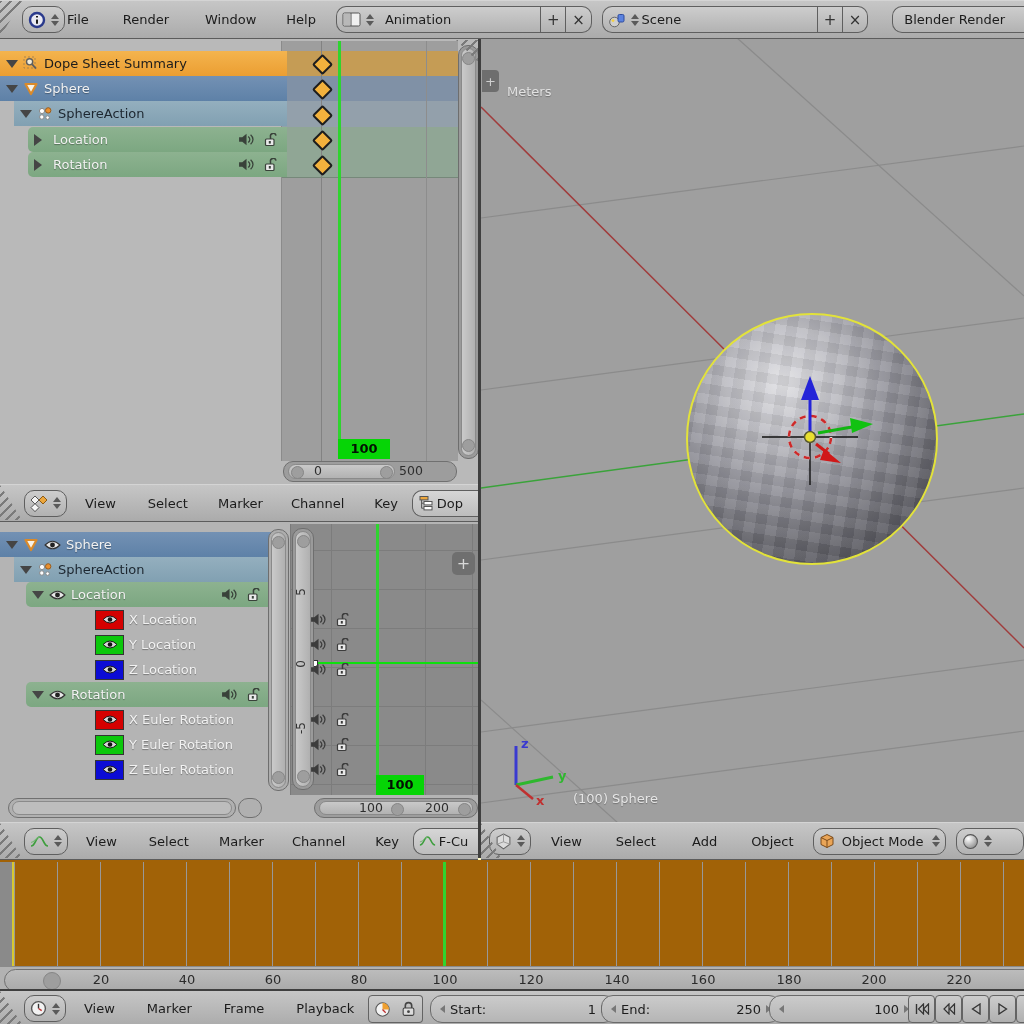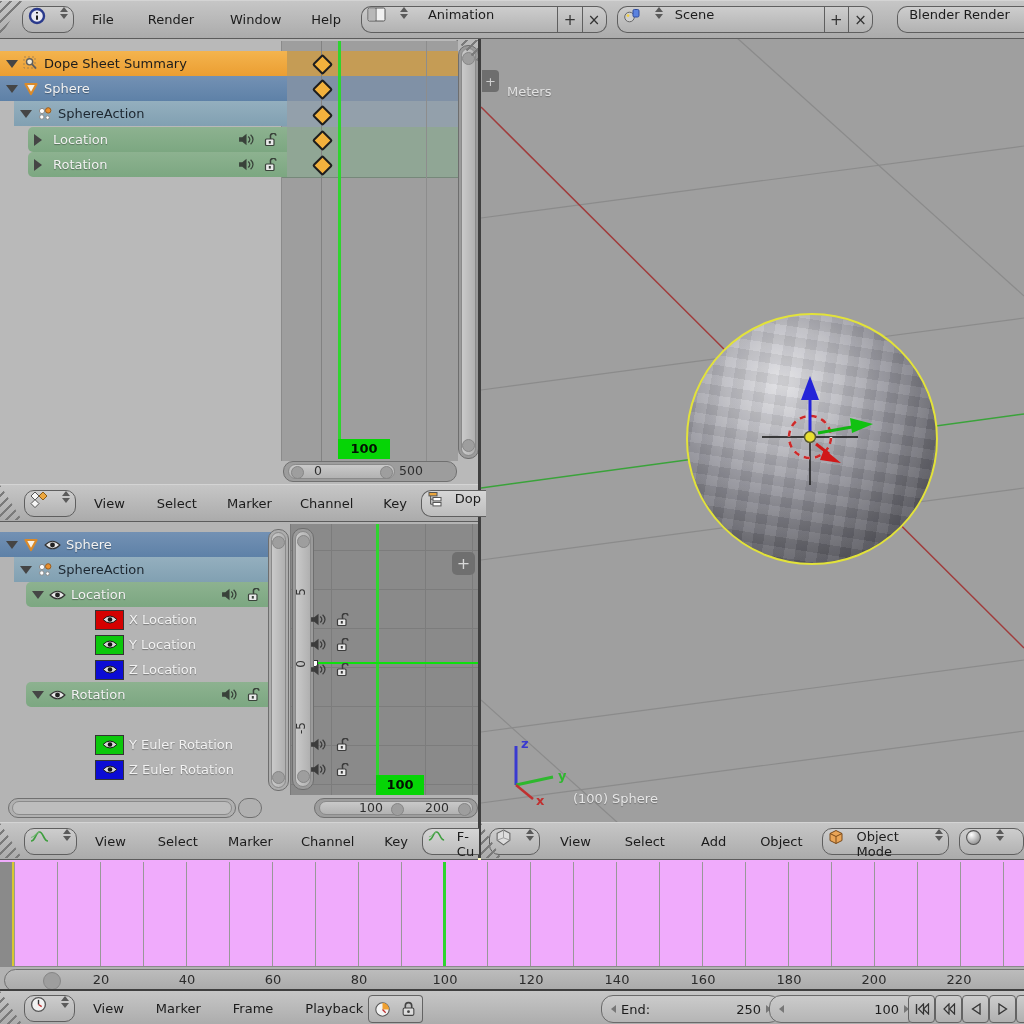--- a/index.html
+++ b/index.html
@@ -4,22 +4,22 @@
 <style>
   html,body{margin:0;padding:0}
   body{width:1024px;height:1024px;position:relative;overflow:hidden;
        font-family:"DejaVu Sans","Liberation Sans",sans-serif;font-size:13px;color:#1c1c1c;
        background:#9f9f9f;-webkit-font-smoothing:antialiased}
   .a{position:absolute}
   .bar{position:absolute;display:flex;align-items:center;
        background:linear-gradient(#c6c6c6,#ababab);
        border-top:1px solid #d4d4d4;border-bottom:1px solid #5c5c5c}
   .menu{color:#1b1b1b;padding:0 2px;white-space:nowrap}
-  .pill{display:flex;align-items:flex-start;background:linear-gradient(#cdcdcd,#b2b2b2);
-        border:1px solid #5f5f5f;border-radius:10px;height:25px;padding:0 5px;gap:12px}
+  .pill{display:flex;align-items:center;background:linear-gradient(#cdcdcd,#b2b2b2);
+        border:1px solid #5f5f5f;border-radius:10px;height:25px;padding:0 5px;gap:3px}
   .sqbtn{display:flex;align-items:center;justify-content:center;width:26px;height:25px;
         background:linear-gradient(#cdcdcd,#b2b2b2);border:1px solid #5f5f5f;font-size:15px;color:#333}
   .steppers{display:flex;flex-direction:column;gap:2px;margin-left:2px}
   .arr-up{width:0;height:0;border-left:4px solid transparent;border-right:4px solid transparent;border-bottom:5px solid #5a5a5a}
   .arr-dn{width:0;height:0;border-left:4px solid transparent;border-right:4px solid transparent;border-top:5px solid #5a5a5a}
   .tri-dn{display:inline-block;width:0;height:0;border-left:6px solid transparent;border-right:6px solid transparent;border-top:8px solid #454545}
   .tri-rt{display:inline-block;width:0;height:0;border-top:6px solid transparent;border-bottom:6px solid transparent;border-left:8px solid #454545}
   .corner{position:absolute;background:repeating-linear-gradient(135deg,#7a7a7a 0 2px,transparent 2px 7px)}
   .corner.tl{clip-path:polygon(0 0,100% 0,0 100%)}
   .corner.bl{clip-path:polygon(0 0,0 100%,100% 100%)}
@@ -60,21 +60,21 @@
   <div class="pill" style="margin-left:22px">
     <svg class="cicon" width="18" height="18" viewBox="0 0 18 18">
         <circle cx="9" cy="9" r="7" fill="#e9e9f2" stroke="#2a3a8c" stroke-width="2.4"></circle>
         <path d="M9 5v1.6M9 8.4v4.4" stroke="#1c1c1c" stroke-width="2"></path>
       </svg>
     <span class="steppers">
         <span class="arr-up"></span>
         <span class="arr-dn"></span>
       </span>
   </div>
-  <span class="menu" style="margin-left:16px">File</span>
+  <span class="menu" style="">File</span>
   <span class="menu" style="margin-left:30px">Render</span>
   <span class="menu" style="margin-left:32px">Window</span>
   <span class="menu" style="margin-left:26px">Help</span>
   <div class="pill" style="margin-left:18px;width:208px;border-radius:10px 0 0 10px;border-right:none">
     <svg class="cicon" width="19" height="15" viewBox="0 0 19 15">
         <rect x="1" y="1" width="17" height="13" rx="1.5" fill="#f0f0f0" stroke="#555"></rect>
         <rect x="2" y="2" width="6" height="11" fill="#b8b8b8"></rect>
         <path d="M9 1v13" stroke="#555"></path>
       </svg>
     <span class="steppers">
@@ -380,20 +380,40 @@
     <span class="clabel lt">Rotation</span>
     <span class="rowicons" style="right:12px">
       <svg width="16" height="13" viewBox="0 0 15 12">
           <path d="M1 4h3l4-3.3v10.6L4 8H1z" fill="#39423a"></path>
           <path d="M9.6 3.1c2 1.7 2 4.1 0 5.8M11.8 1.6c3 2.7 3 6.1 0 8.8" stroke="#39423a" fill="none" stroke-width="1.2"></path>
         </svg>
       <svg width="15" height="14" viewBox="0 0 15 14">
           <rect x="1.5" y="6" width="8.5" height="6.5" rx="1" fill="#e9e9e9" stroke="#39423a" stroke-width="1.2"></rect>
           <path d="M6.5 6V3.8A2.8 2.8 0 0 1 12 2.6" fill="none" stroke="#39423a" stroke-width="1.5"></path>
           <rect x="4.8" y="8" width="2" height="2.6" fill="#39423a"></rect>
+        </svg>
+    </span>
+  </div>
+  <div class="row" style="top:186px;left:0;width:268px;padding-left:95px">
+    <span class="swatch" style="background: rgb(212, 0, 0);">
+        <svg width="16" height="11" viewBox="0 0 16 11">
+          <path d="M1 5.5Q8 -1.5 15 5.5Q8 12.5 1 5.5Z" fill="#d9d9d9" stroke="#1a1a1a"></path>
+          <circle cx="8" cy="5.5" r="2.3" fill="#111"></circle>
+        </svg>
+      </span>
+    <span class="clabel lt">X Euler Rotation</span>
+    <span class="rowicons" style="right:12px">
+      <svg width="16" height="13" viewBox="0 0 15 12">
+          <path d="M1 4h3l4-3.3v10.6L4 8H1z" fill="#3c3c3c"></path>
+          <path d="M9.6 3.1c2 1.7 2 4.1 0 5.8M11.8 1.6c3 2.7 3 6.1 0 8.8" stroke="#3c3c3c" fill="none" stroke-width="1.2"></path>
+        </svg>
+      <svg width="15" height="14" viewBox="0 0 15 14">
+          <rect x="1.5" y="6" width="8.5" height="6.5" rx="1" fill="#e9e9e9" stroke="#3c3c3c" stroke-width="1.2"></rect>
+          <path d="M6.5 6V3.8A2.8 2.8 0 0 1 12 2.6" fill="none" stroke="#3c3c3c" stroke-width="1.5"></path>
+          <rect x="4.8" y="8" width="2" height="2.6" fill="#3c3c3c"></rect>
         </svg>
     </span>
   </div>
   <div class="row" style="top:211px;left:0;width:268px;padding-left:95px">
     <span class="swatch" style="background: rgb(11, 200, 11);">
         <svg width="16" height="11" viewBox="0 0 16 11">
           <path d="M1 5.5Q8 -1.5 15 5.5Q8 12.5 1 5.5Z" fill="#d9d9d9" stroke="#1a1a1a"></path>
           <circle cx="8" cy="5.5" r="2.3" fill="#111"></circle>
         </svg>
       </span>
@@ -550,21 +570,21 @@
         </defs>
         <circle cx="8" cy="8" r="6.5" fill="url(#sg)" stroke="#555"></circle>
       </svg>
     <span class="steppers">
         <span class="arr-up"></span>
         <span class="arr-dn"></span>
       </span>
   </div>
 </div>
 
-<div class="a" style="left:0;top:858px;width:1024px;height:131px;background:#f0abfc;border-top:2px solid #fef9c3">
+<div class="a" style="left:0;top:858px;width:1024px;height:131px;background:#a16207;border-top:2px solid #fef9c3">
   <div class="a" style="left:0;top:2px;width:1024px;height:104px;
        background-image:repeating-linear-gradient(90deg,#989898 0 1px,transparent 1px 43px);background-position:14px 0">
     <div class="a" style="left:0;top:0;width:13px;height:104px;background:#8a8a8a"></div>
     <div class="a" style="left:12px;top:0;width:2px;height:104px;background:#d8c830"></div>
     <div class="greenline" style="left:443px;top:0;height:104px"></div>
   </div>
   <div class="a" style="left:0;top:106px;width:1024px;height:25px;background:#b2b2b2;border-top:1px solid #8a8a8a">
     <div class="hscroll" style="left:4px;top:2px;width:1030px;height:21px;border-radius:12px;background:linear-gradient(#bcbcbc,#a9a9a9)">
       <span class="dot" style="left:38px;top:2px;width:16px;height:16px"></span>
       <span class="tick" style="left:96px;top:2px">20</span>
@@ -606,20 +626,26 @@
         <path d="M8 8l3 3" stroke="#c03030" stroke-width="1.2"></path>
       </svg>
   </div>
   <div class="a" style="left:395px;top:4px;width:27px;height:26px;background:linear-gradient(#cdcdcd,#b2b2b2);border:1px solid #636363;border-left:none;border-radius:0 4px 4px 0;display:flex;align-items:center;justify-content:center">
     <svg width="15" height="16" viewBox="0 0 14 15">
         <rect x="2" y="6.5" width="10" height="7" rx="1.2" fill="#dcdcdc" stroke="#444"></rect>
         <path d="M4 6.5V4.5a3 3 0 0 1 6 0v2" fill="none" stroke="#444" stroke-width="1.5"></path>
         <circle cx="7" cy="10" r="1.3" fill="#444"></circle>
       </svg>
   </div>
+  <div class="field" style="left:430px;top:4px;width:166px">
+    <span class="fl"></span>
+    <span style="margin-right:auto;margin-left:5px">Start:</span>
+    <span style="margin-right:5px">1</span>
+    <span class="fr"></span>
+  </div>
   <div class="field" style="left:601px;top:4px;width:160px">
     <span class="fl"></span>
     <span style="margin-right:auto;margin-left:5px">End:</span>
     <span style="margin-right:5px">250</span>
     <span class="fr"></span>
   </div>
   <div class="field" style="left:769px;top:4px;width:130px">
     <span class="fl"></span>
     <span style="margin-left:auto;margin-right:5px">100</span>
     <span class="fr"></span>

